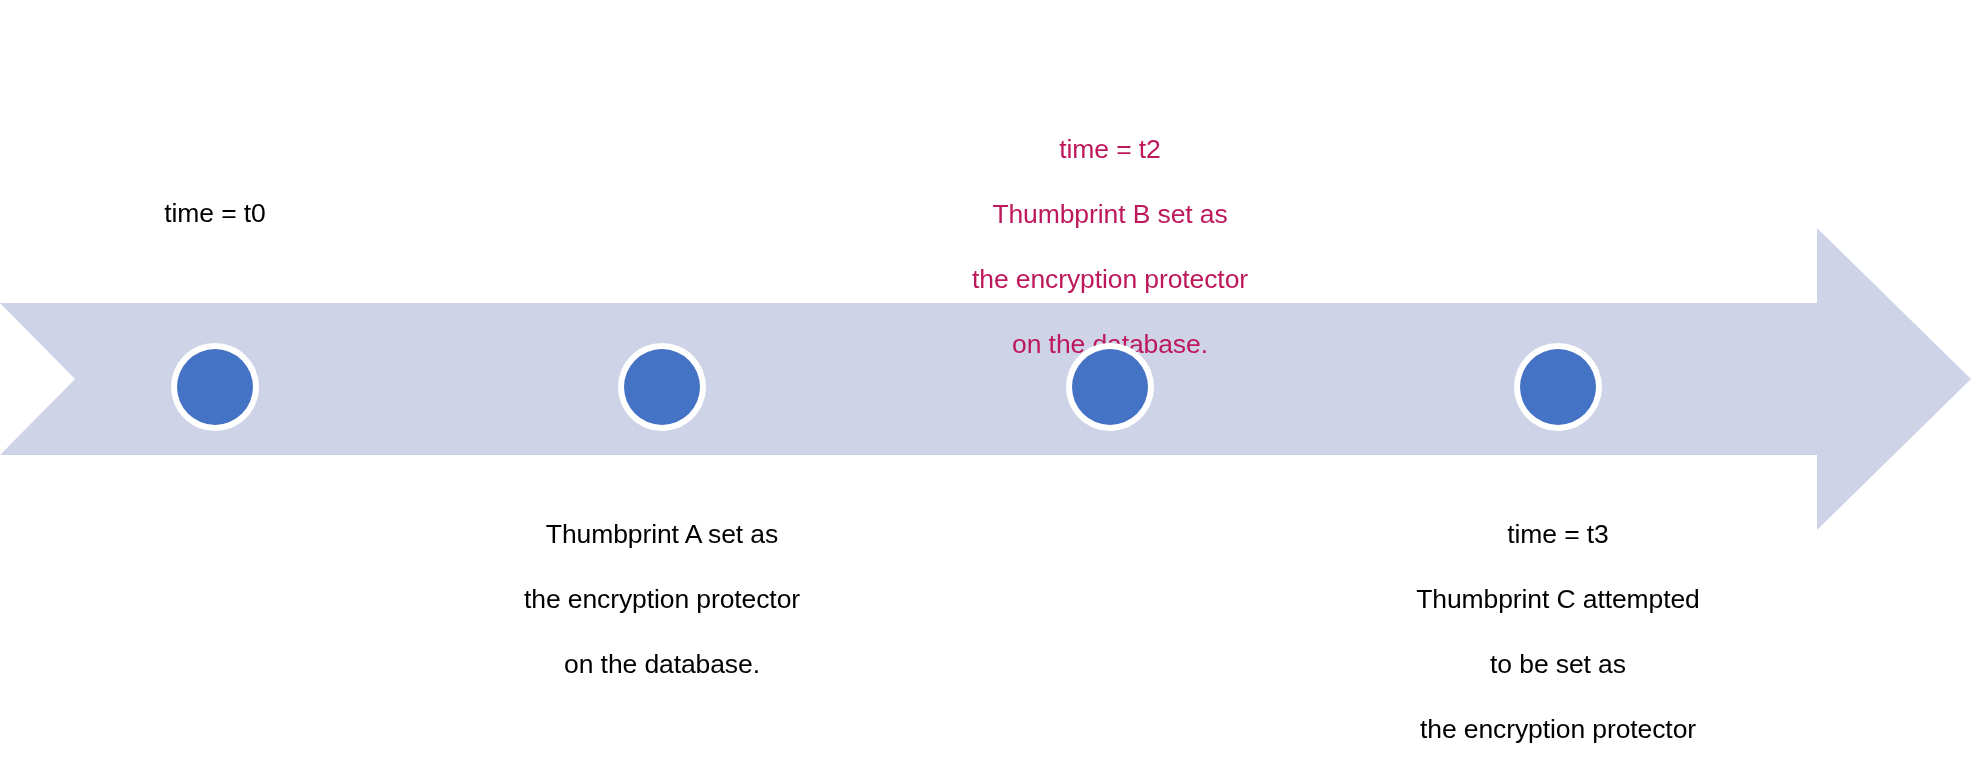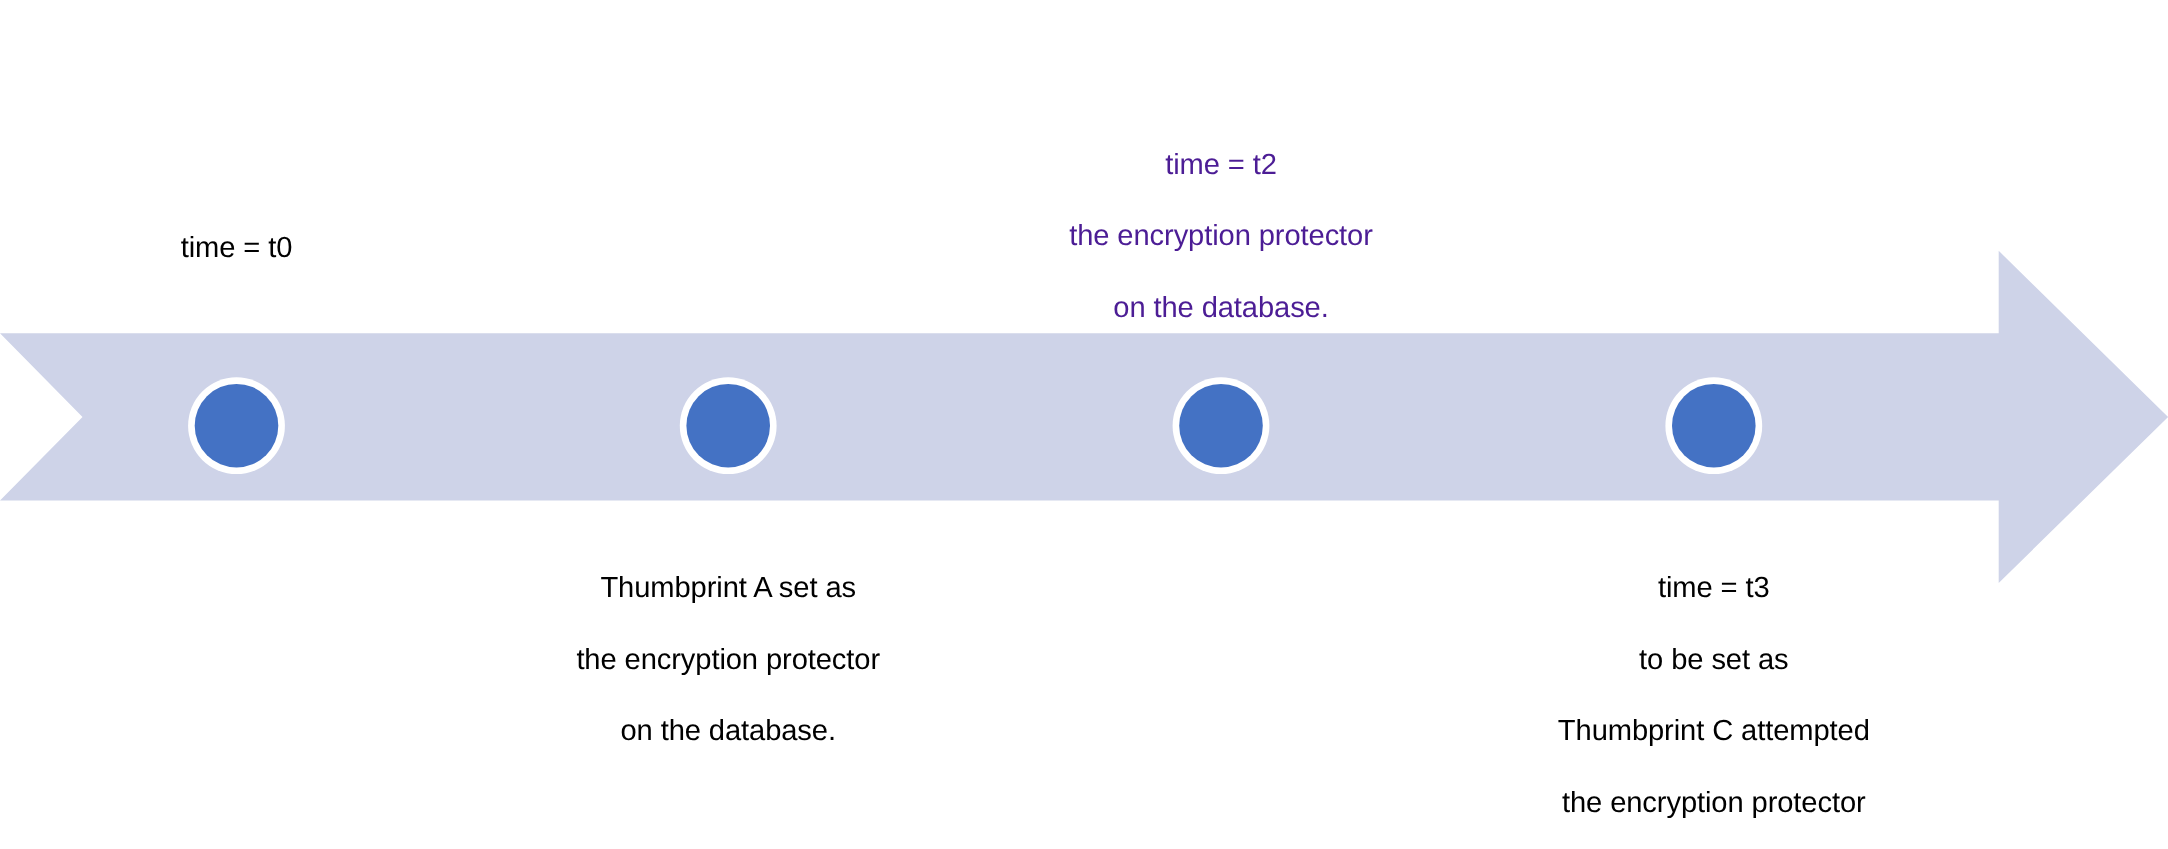--- a/index.html
+++ b/index.html
@@ -48,41 +48,42 @@
 </style>
 </head>
 <body>
 
 <div id="stage" style="background: rgb(255, 255, 255);">
 
   <svg id="arrow-band" viewBox="0 0 1971 772" width="1971" height="772" xmlns="http://www.w3.org/2000/svg">
     <polygon id="arrow-poly" points="0,303 1817,303 1817,228 1971,379 1817,530 1817,455 0,455 75,379" fill="#CED3E8"></polygon>
   </svg>
 
-  <div class="tl-label" style="left: 15px; top: 176px; width: 400px; color: rgb(0, 0, 0);">
+  <div class="tl-label" style="left: 15px; top: 164px; width: 400px; color: rgb(0, 0, 0);">
     <span class="tl-line">time = t0</span>
   </div>
   <div class="marker" style="left: 177px; top: 349px; width: 76px; height: 76px; background: rgb(68, 114, 196); box-shadow: rgb(255, 255, 255) 0px 0px 0px 6px;"></div>
 
   <div class="marker" style="left: 624px; top: 349px; width: 76px; height: 76px; background: rgb(68, 114, 196); box-shadow: rgb(255, 255, 255) 0px 0px 0px 6px;"></div>
   <div class="tl-label" style="left: 462px; top: 485px; width: 400px; color: rgb(0, 0, 0);">
     <span class="tl-line">Thumbprint A set as</span>
     <span class="tl-line">the encryption protector</span>
     <span class="tl-line">on the database.</span>
   </div>
 
-  <div class="tl-label" style="left: 910px; top: 100px; width: 400px; color: #4c1d95;">
+  <div class="tl-label" style="left: 910px; top: 100px; width: 400px; color: #be185d;">
     <span class="tl-line">time = t2</span>
+    <span class="tl-line">Thumbprint B set as</span>
     <span class="tl-line">the encryption protector</span>
     <span class="tl-line">on the database.</span>
   </div>
   <div class="marker" style="left: 1072px; top: 349px; width: 76px; height: 76px; background: rgb(68, 114, 196); box-shadow: rgb(255, 255, 255) 0px 0px 0px 6px;"></div>
 
   <div class="marker" style="left: 1520px; top: 349px; width: 76px; height: 76px; background: rgb(68, 114, 196); box-shadow: rgb(255, 255, 255) 0px 0px 0px 6px;"></div>
   <div class="tl-label" style="left: 1358px; top: 485px; width: 400px; color: rgb(0, 0, 0);">
     <span class="tl-line">time = t3</span>
+    <span class="tl-line">Thumbprint C attempted</span>
     <span class="tl-line">to be set as</span>
-    <span class="tl-line">Thumbprint C attempted</span>
     <span class="tl-line">the encryption protector</span>
     
   </div>
 
 </div>
 
 </body></html>

